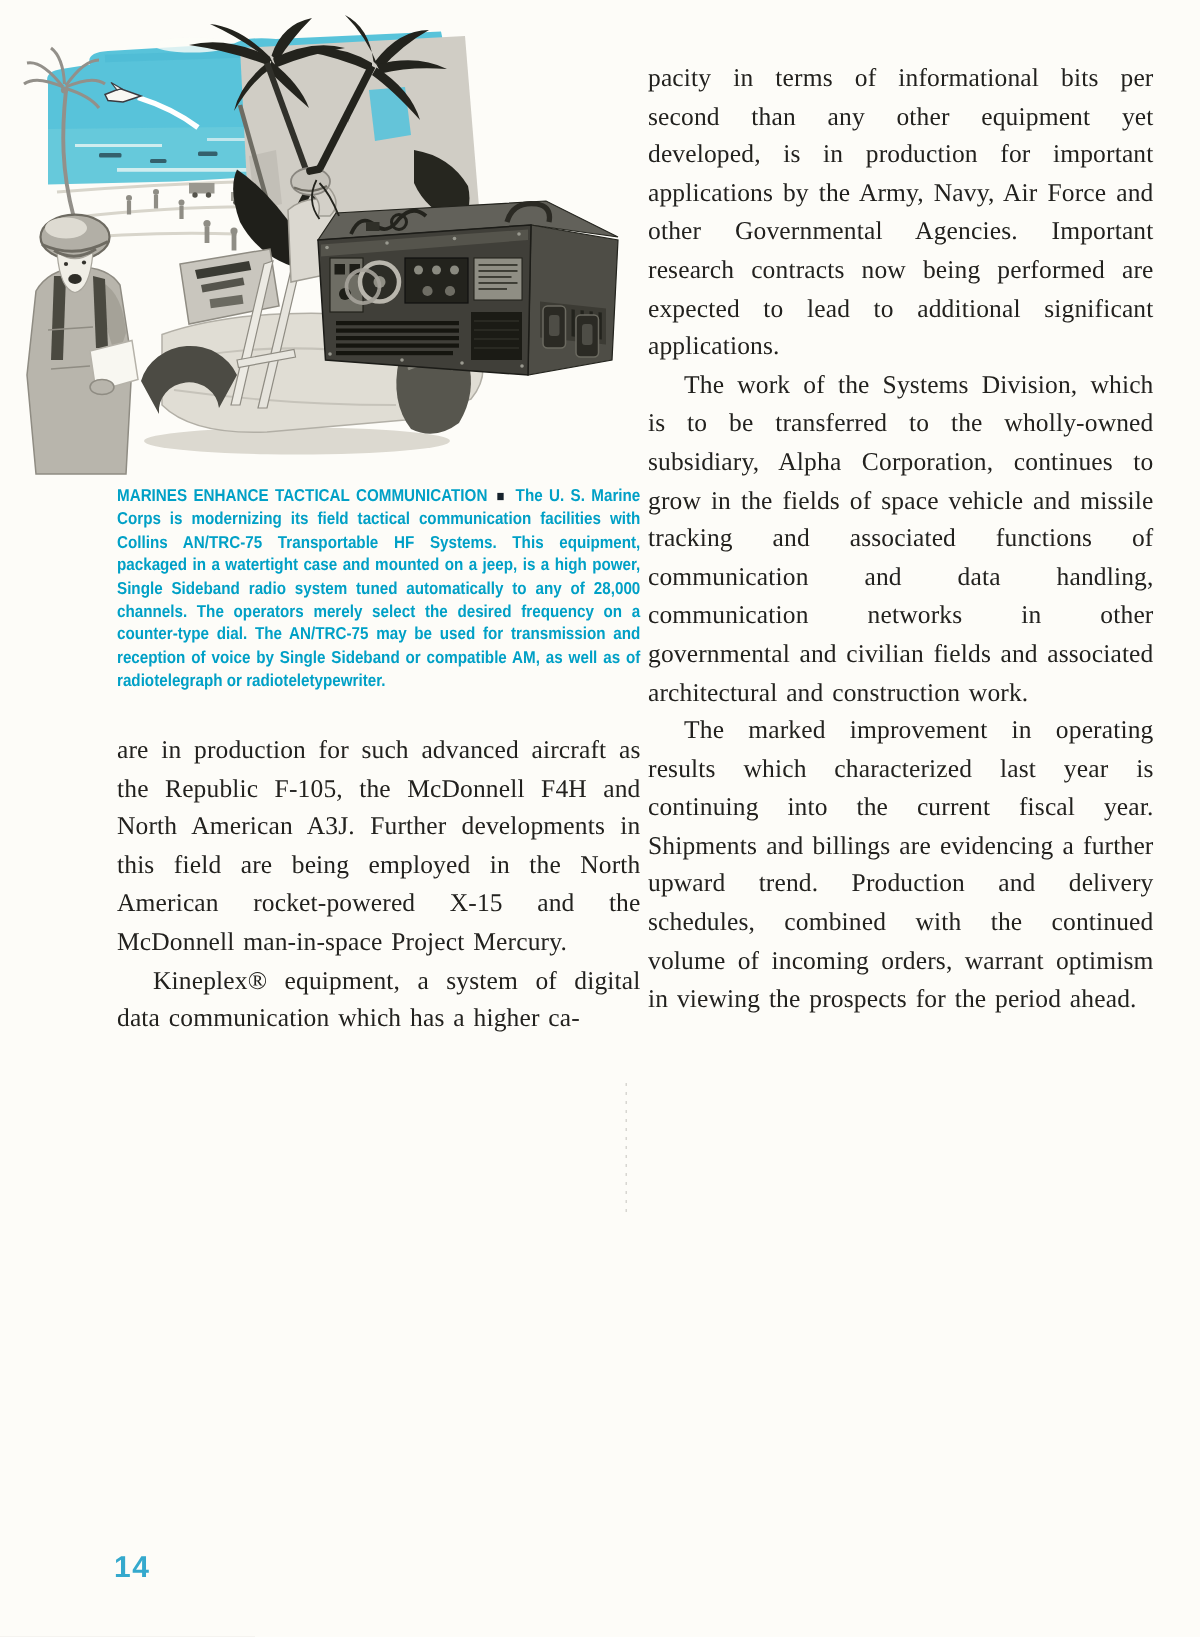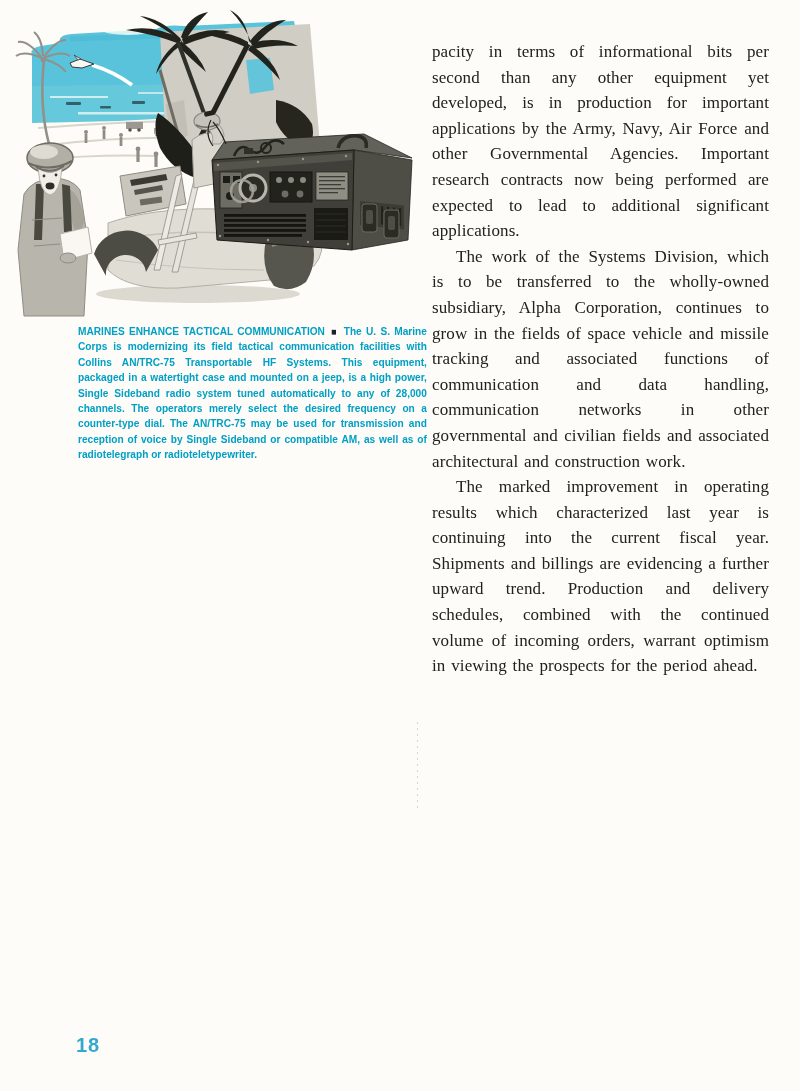--- a/index.html
+++ b/index.html
@@ -292,25 +292,27 @@
     </g>
   </svg>
 
   <p class="caption">
     <span class="cap-lead">MARINES ENHANCE TACTICAL COMMUNICATION</span>
     <span class="cap-square">■</span>
     <span class="cap-body">The U. S. Marine Corps is modernizing its field tactical communication facilities with Collins AN/TRC-75 Transportable HF Systems. This equipment, packaged in a watertight case and mounted on a jeep, is a high power, Single Sideband radio system tuned automatically to any of 28,000 channels. The operators merely select the desired frequency on a counter-type dial. The AN/TRC-75 may be used for transmission and reception of voice by Single Sideband or compatible AM, as well as of radiotelegraph or radioteletypewriter.</span>
   </p>
 
   <div class="col-left bodytext">
+    <p class="noindent">are in production for such advanced aircraft as the Republic F-105, the McDonnell F4H and North American A3J. Further developments in this field are being employed in the North American rocket-powered X-15 and the McDonnell man-in-space Project Mercury.</p>
+    <p class="indent">Kineplex® equipment, a system of digital data communication which has a higher ca-</p>
   </div>
 
   <div class="col-right bodytext">
     <p class="noindent">pacity in terms of informational bits per second than any other equipment yet developed, is in production for important applications by the Army, Navy, Air Force and other Governmental Agencies. Important research contracts now being performed are expected to lead to additional significant applications.</p>
     <p class="indent">The work of the Systems Division, which is to be transferred to the wholly-owned subsidiary, Alpha Corporation, continues to grow in the fields of space vehicle and missile tracking and associated functions of communication and data handling, communication networks in other governmental and civilian fields and associated architectural and construction work.</p>
     <p class="indent">The marked improvement in operating results which characterized last year is continuing into the current fiscal year. Shipments and billings are evidencing a further upward trend. Production and delivery schedules, combined with the continued volume of incoming orders, warrant optimism in viewing the prospects for the period ahead.</p>
   </div>
 
   <div class="crease"></div>
 
-  <div class="page-number">18</div>
+  <div class="page-number">14</div>
 
 </div>
 
 </body></html>

